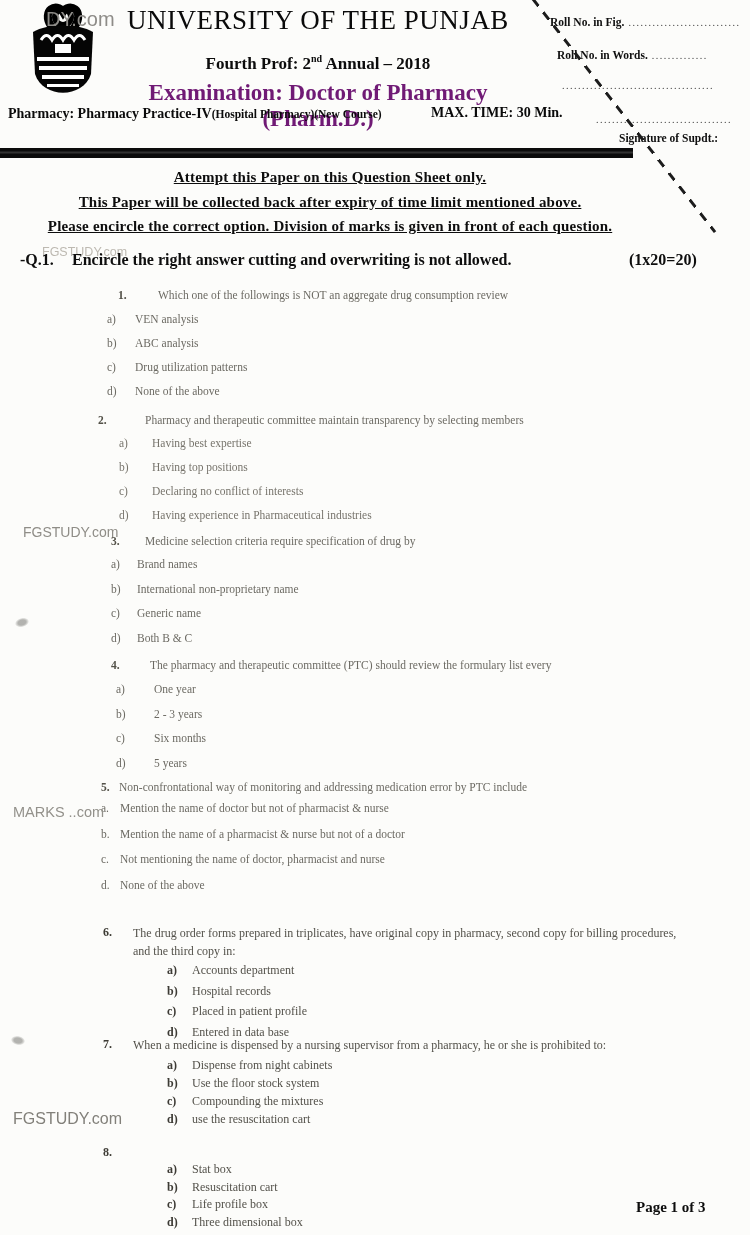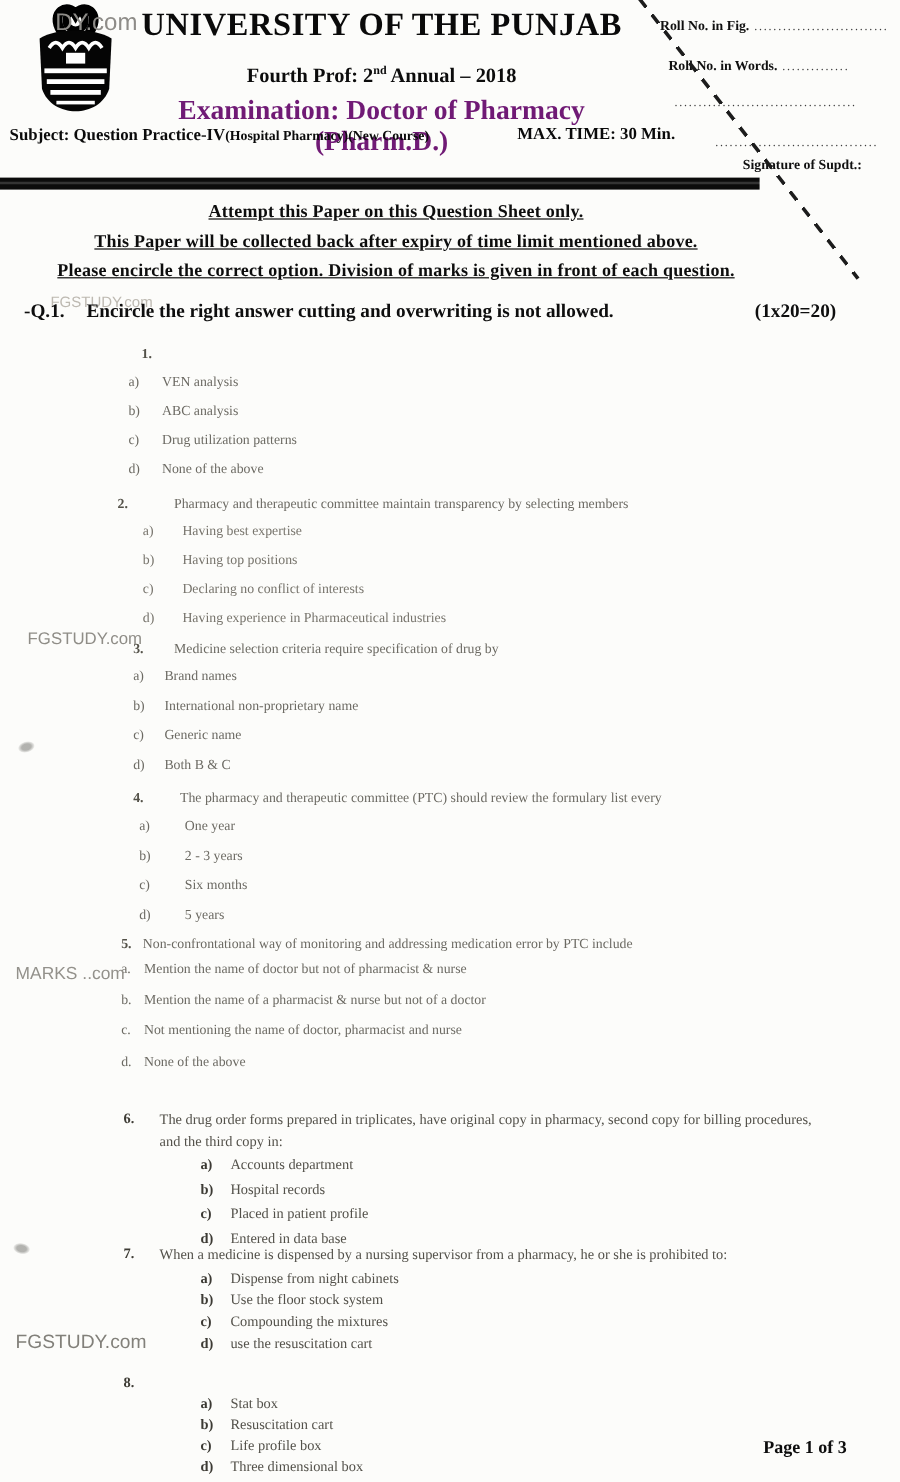--- a/index.html
+++ b/index.html
@@ -4,21 +4,21 @@
 <style>
   html,body{margin:0;padding:0;background:#e9e9e7;}
   .page{
     position:relative;width:750px;height:1235px;margin:0 auto;
     background:#fcfcfa;overflow:hidden;
     font-family:"Liberation Serif",serif;color:#141414;
   }
   
   .logo{position:absolute;left:12px;top:2px;width:102px;height:112px;}
   .title-block{position:absolute;left:118px;top:5px;width:400px;text-align:center;}
-  .uni{font-size:27px;font-weight:bold;letter-spacing:.5px;white-space:nowrap;color:#0a0a0a;}
+  .uni{font-size:27px;font-weight:normal;letter-spacing:.5px;white-space:nowrap;color:#0a0a0a;}
   .session{font-size:17px;font-weight:bold;margin-top:17px;color:#0c0c0c;}
   .session sup{font-size:10px;}
   .exam{display:inline-block;font-size:23px;font-weight:bold;margin-top:6px;
         border-bottom:3px double #2a2a2a;padding-bottom:18px;color:#701a75;}
   .rollblock div{position:absolute;white-space:nowrap;}
   .rlabel{font-weight:bold;font-size:11.5px;color:#101010;}
   .rdots{font-size:10px;letter-spacing:1.5px;color:#3c3c3c;}
   .roll-fig{left:550px;top:12px;}
   .roll-words{left:557px;top:45px;}
   .dotline1{left:562px;top:80px;}
@@ -120,21 +120,21 @@
     <div class="roll-words"><span class="rlabel">Roll No. in Words.</span> <span class="rdots">..............</span></div>
     <div class="dotline1 rdots">......................................</div>
     <div class="dotline2 rdots">..................................</div>
     <div class="sig">Signature of Supdt.:</div>
   </div>
 
   <div class="dashline"></div>
 
   <div class="subject-block">
     <div class="srow">
-      <div class="sleft"><span class="subj-main">Subject: Question Practice-IV</span><span class="subj-detail">(Hospital Pharmacy)(New Course)</span></div>
+      <div class="sleft"><span class="subj-main">Pharmacy: Pharmacy Practice-IV</span><span class="subj-detail">(Hospital Pharmacy)(New Course)</span></div>
       <div class="sright">MAX. TIME: 30 Min.</div>
     </div>
   </div>
 
   <div class="blackbar"></div>
 
   <div class="instructions">
     <div class="instr">Attempt this Paper on this Question Sheet only.</div>
     <div class="instr">This Paper will be collected back after expiry of time limit mentioned above.</div>
     <div class="instr">Please encircle the correct option. Division of marks is given in front of each question.</div>
@@ -144,20 +144,21 @@
 
   <div class="q1header">
     <span class="q1num">-Q.1.</span>
     <span class="q1text">Encircle the right answer cutting and overwriting is not allowed.</span>
     <span class="q1marks">(1x20=20)</span>
   </div>
 
   <div class="qb qb-1">
     <div class="qline">
       <span class="qnum">1.</span>
+      <span class="qtext">Which one of the followings is NOT an aggregate drug consumption review</span>
     </div>
     <div class="opts">
       <div class="opt">
           <span class="olabel">a)</span>
           <span class="otext">VEN analysis</span>
         </div>
       <div class="opt">
           <span class="olabel">b)</span>
           <span class="otext">ABC analysis</span>
         </div>

